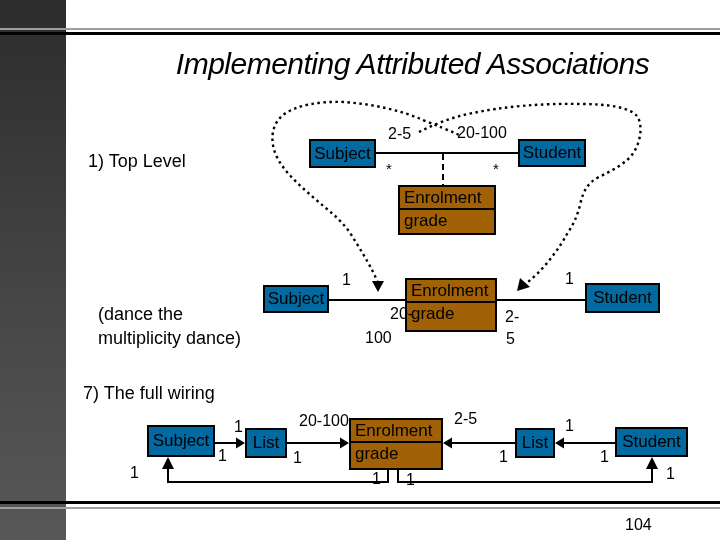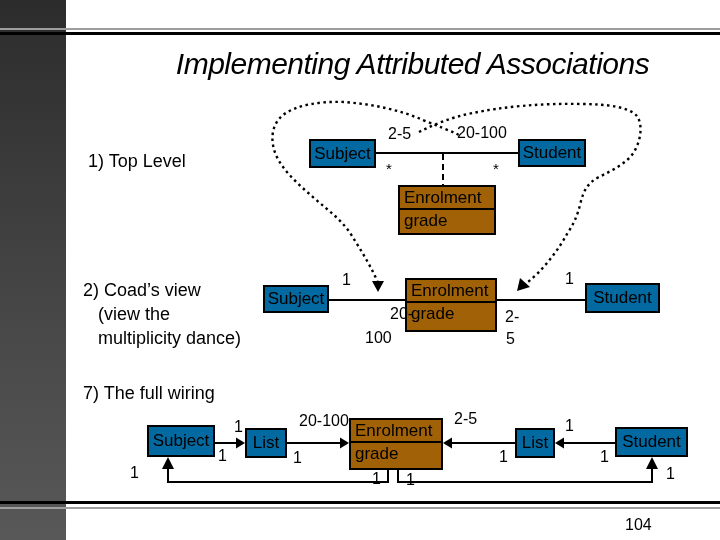--- a/index.html
+++ b/index.html
@@ -32,22 +32,21 @@
   <div id="sidebar"></div>
 
   <div class="rule" style="top:28px;height:2px;background:#9e9e9e;"></div>
   <div class="rule" style="top:32px;height:3px;background:#000;"></div>
   <div class="rule" style="top:501px;height:3px;background:#000;"></div>
   <div class="rule" style="top:507px;height:2px;background:#9e9e9e;"></div>
 
   <div id="slide-title">Implementing Attributed Associations</div>
 
   <div class="sec" style="left:88px;top:151px;">1) Top Level</div>
-  <div class="sec" style="left:83px;top:280px;">2) Coad’s view</div>
-  <div class="sec" style="left:98px;top:304px;">(view the</div>
+  <div class="sec" style="left:98px;top:304px;">(dance the</div>
   <div class="sec" style="left:98px;top:328px;">multiplicity dance)</div>
   <div class="sec" style="left:83px;top:383px;">7) The full wiring</div>
 
   <svg width="720" height="540" viewBox="0 0 720 540">
 
     <path d="M 378 283 C 372 268, 362 252, 352 236 C 343 221, 329 211, 314 198 C 299 185, 283 171, 276 155 C 270 141, 271 125, 283 115 C 296 105, 320 101, 344 102 C 372 104, 400 110, 423 120 C 437 126, 449 130, 459 135" fill="none" stroke="#000" stroke-width="2.4" stroke-dasharray="2.5 3.5"></path>
 
     <path d="M 419 132 C 435 124, 452 117, 473 113 C 501 107, 541 103, 581 104 C 607 104, 629 107, 637 116 C 643 125, 641 140, 634 152 C 627 163, 613 170, 599 177 C 587 183, 583 192, 580 205 C 577 217, 573 225, 567 234 C 560 247, 549 262, 537 274 C 532 279, 527 283, 522 286" fill="none" stroke="#000" stroke-width="2.4" stroke-dasharray="2.5 3.5"></path>
     <polygon points="378,292 372,281 384,281" fill="#000"></polygon>
     <polygon points="517,291 520,278 530,287" fill="#000"></polygon>

